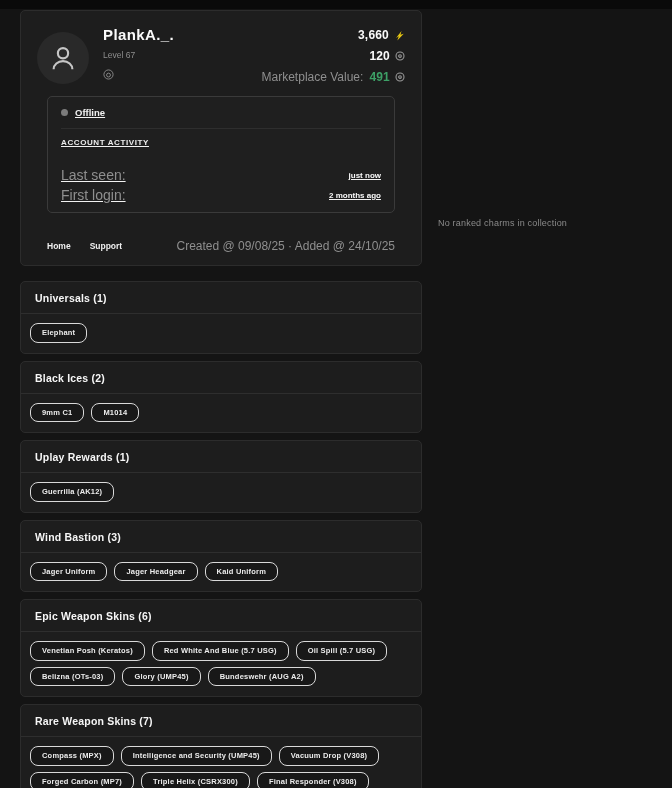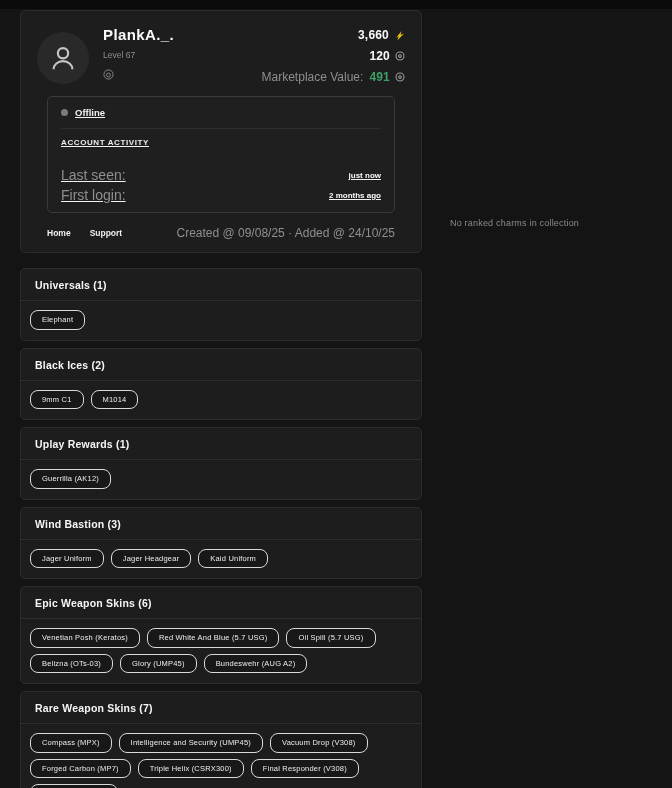--- a/index.html
+++ b/index.html
@@ -51,45 +51,45 @@
   }
   .status-row{display:flex;align-items:center;gap:7px;}
   .status-dot{width:7px;height:7px;border-radius:50%;background:#7c7c7c;}
   .status-label{font-size:9.5px;font-weight:700;color:#f0f0f0;}
   .box-divider{height:1px;background:var(--divider);margin:10px 0 9px;}
   .activity-title{font-size:8px;font-weight:700;letter-spacing:.6px;color:#ededed;margin-bottom:20px;}
   .activity-row{display:flex;justify-content:space-between;align-items:center;margin-top:4px;}
   .activity-row .lbl{font-size:14px;color:var(--muted);}
   .activity-row .val{font-size:8px;font-weight:700;color:#fafafa;}
   
-  .card-nav{display:flex;align-items:center;margin-top:13px;padding:0 10px;}
+  .card-nav{display:flex;align-items:center;margin-top:26px;padding:0 10px;}
   .card-nav a{font-size:8.5px;font-weight:700;color:#efefef;text-decoration:none;margin-right:19px;cursor:pointer;}
   .card-nav .meta{margin-left:auto;font-size:12px;color:var(--muted);}
   
   .group-card{margin-bottom:7px;}
   .group-title{
     font-size:10.5px;font-weight:700;color:#f6f6f6;letter-spacing:.2px;
     padding:10px 14px 9px;
     border-bottom:1px solid var(--divider);
   }
   .group-body{padding:9px 9px 10px;display:flex;flex-wrap:wrap;gap:6px 7px;}
   .chip{
     background:#181818;
     border:1px solid var(--chip-border);
     border-radius:8px;
     color:#ececec;
     font-family:"Liberation Sans","DejaVu Sans",sans-serif;
-    font-size:7.5px;font-weight:400;letter-spacing:.2px;
+    font-size:7.5px;font-weight:700;letter-spacing:.2px;
     padding:5px 11px;
     cursor:pointer;
     line-height:1;
   }
   
   .aside-note{
-    position:absolute;left:450px;top:218px;
+    position:absolute;left:438px;top:218px;
     font-size:9px;color:#8a8a8a;letter-spacing:.2px;
   }
   svg{display:block;}
 </style>
 </head>
 <body>
 
 <div class="top-strip"></div>
 
 <div class="main-col">

